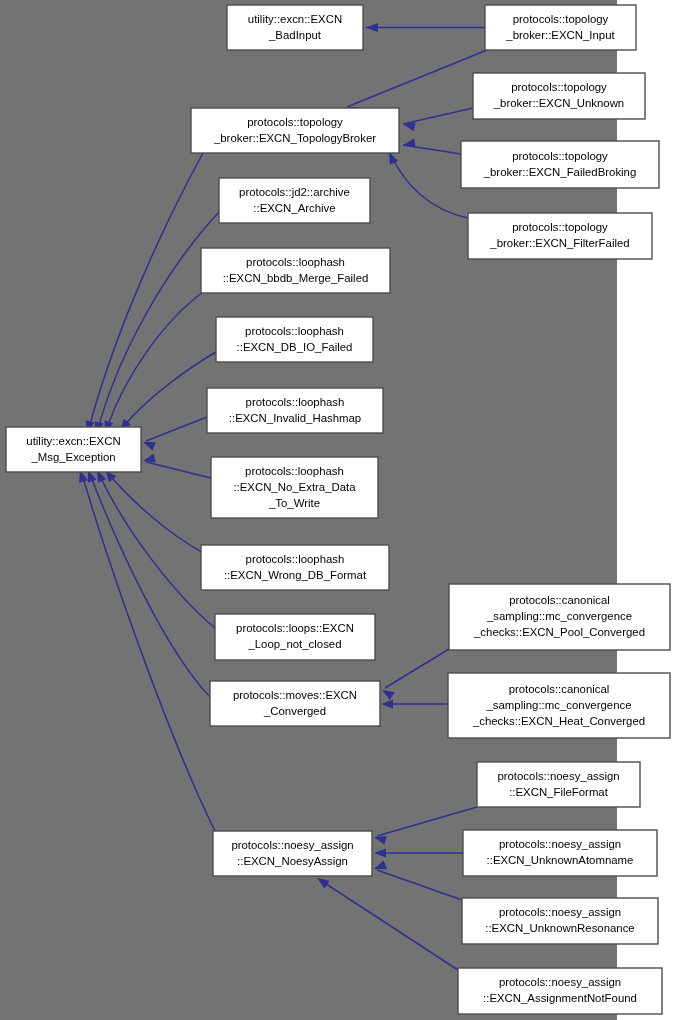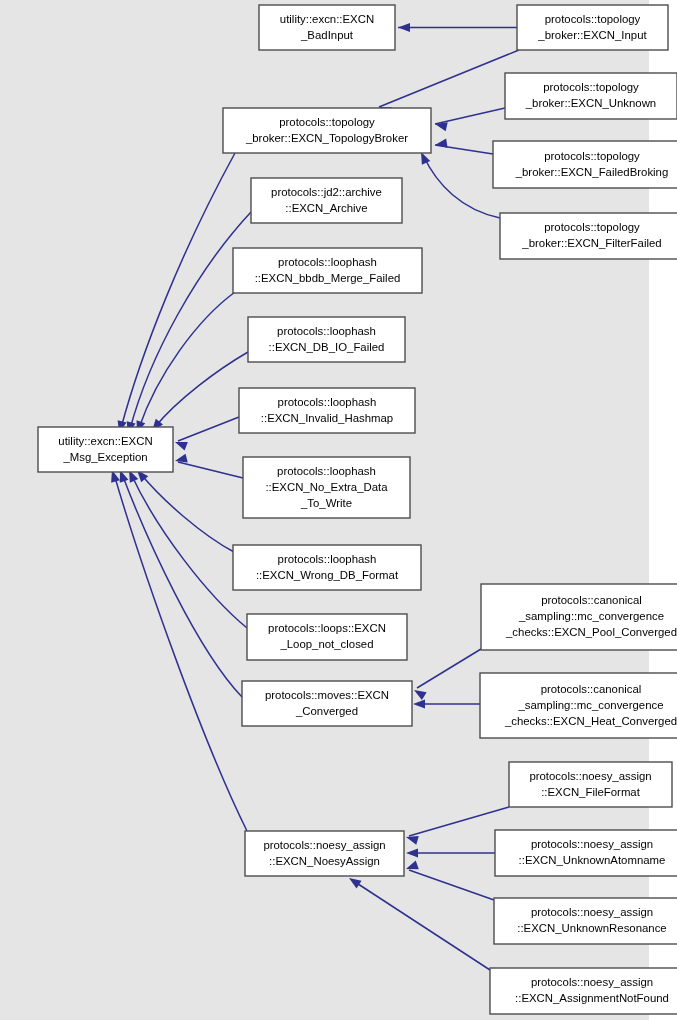--- a/index.html
+++ b/index.html
@@ -10,22 +10,21 @@
   body {
     width: 677px;
     height: 1020px;
     font-family: "Liberation Sans", sans-serif;
     overflow: hidden;
   }
   #diagram-root {
     position: relative;
     width: 617px;
     height: 1020px;
-    background: #e5e5e5;
-    padding-left: 32px;
+    background: #737373;
   }
   svg#graph {
     display: block;
     width: 677px;
     height: 1020px;
   }
   .node-box {
     fill: #ffffff;
     stroke: #4d4d4d;
     stroke-width: 1.4;

